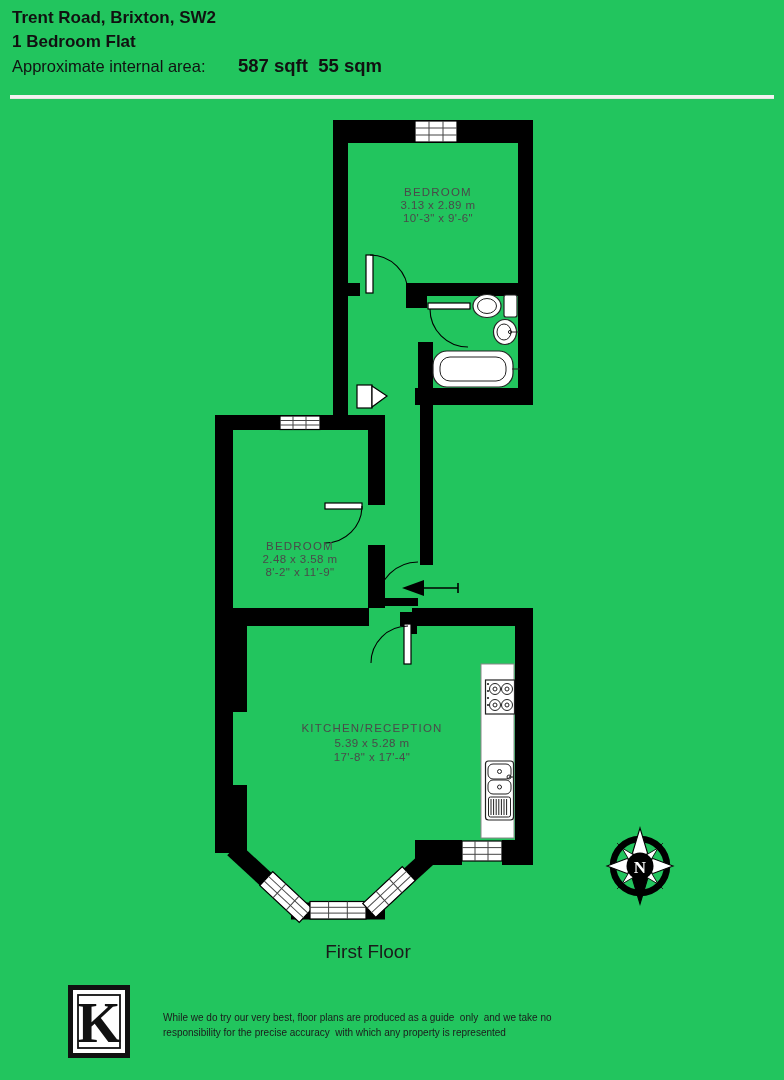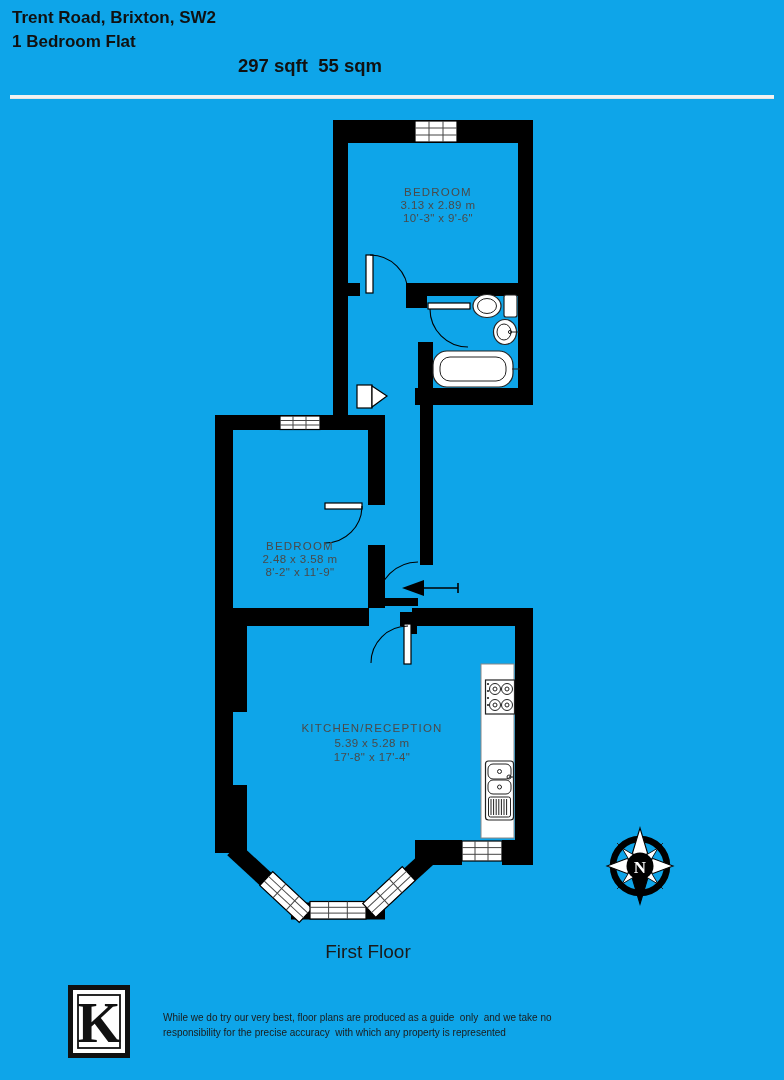--- a/index.html
+++ b/index.html
@@ -1,16 +1,16 @@
 <!DOCTYPE html>
 <html><head>
 <meta charset="utf-8">
 <style>
   html,body{margin:0;padding:0;background:#ffffff;}
-  #page{position:relative;width:784px;height:1080px;background:#0ea5e9;overflow:hidden;
+  #page{position:relative;width:784px;height:1080px;background:#22c55e;overflow:hidden;
         font-family:"Liberation Sans", sans-serif;}
   .hdr{position:absolute;color:#111;}
   .hdr.b{font-weight:bold;font-size:17px;}
   .hdr.r{font-weight:normal;font-size:16.5px;}
   .hdr.v{font-weight:bold;font-size:18.5px;white-space:pre;}
   #divider{position:absolute;left:10px;right:10px;top:95px;height:3px;
            background:#f3f2f1;border-bottom:1px solid #e7e5e3;}
   svg{position:absolute;left:0;top:0;}
   svg text{font-family:"Liberation Sans", sans-serif;}
   .roomname{fill:#4a4a4a;font-size:11.5px;letter-spacing:1.2px;}
@@ -24,21 +24,22 @@
   .fix{fill:#fff;stroke:#222;stroke-width:1.2;}
   .fthin{fill:none;stroke:#222;stroke-width:1;}
 </style>
 </head>
 <body>
 
 <div id="page">
 
   <div class="hdr b" style="left:12px;top:8px">Trent Road, Brixton, SW2</div>
   <div class="hdr b" style="left:12px;top:32px">1 Bedroom Flat</div>
-  <div class="hdr v" style="left:238px;top:55px">297 sqft  55 sqm</div>
+  <div class="hdr r" style="left:12px;top:57px">Approximate internal area:</div>
+  <div class="hdr v" style="left:238px;top:55px">587 sqft  55 sqm</div>
   <div id="divider"></div>
 
   <svg width="784" height="1080" viewBox="0 0 784 1080">
 
     <g>
 
       <rect class="wall" x="333" y="120" width="200" height="23"></rect>
       <rect class="wall" x="333" y="120" width="15" height="300"></rect>
       <rect class="wall" x="518" y="120" width="15" height="285"></rect>
       <rect class="wall" x="348" y="283" width="12" height="13"></rect>

